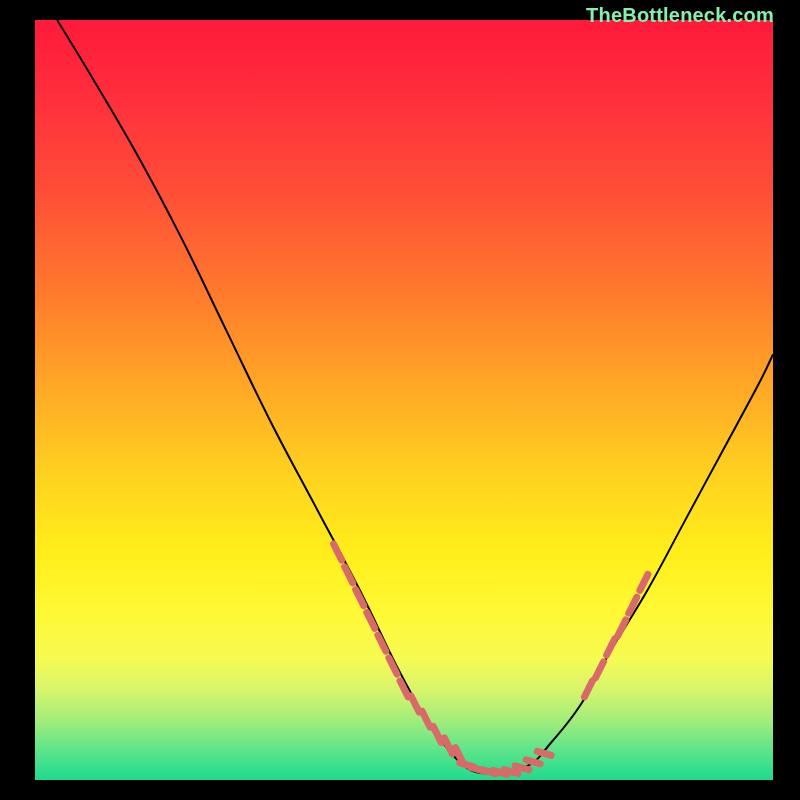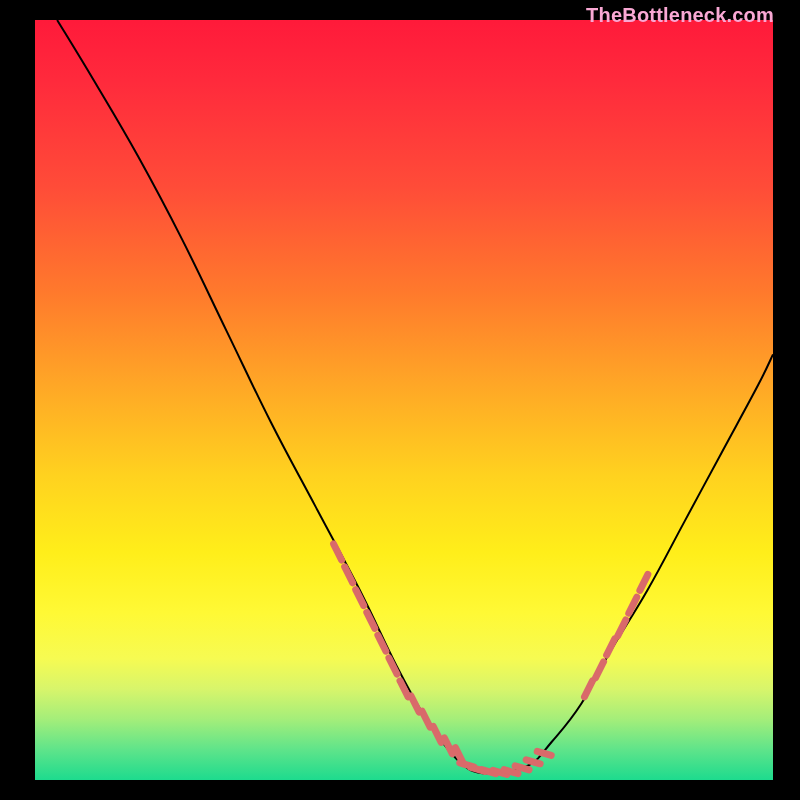--- a/index.html
+++ b/index.html
@@ -43,21 +43,21 @@
       #1ddb8e 100%
     );
   }
   .watermark {
     position: absolute;
     top: 4px;
     right: 26px;
     font-family: Arial, Helvetica, sans-serif;
     font-size: 20px;
     font-weight: bold;
-    color: #f9a8d4;
+    color: #86efac;
     letter-spacing: 0.2px;
     user-select: none;
   }
   svg.curve {
     position: absolute;
     left: 0;
     top: 0;
     width: 738px;
     height: 760px;
     overflow: visible;

